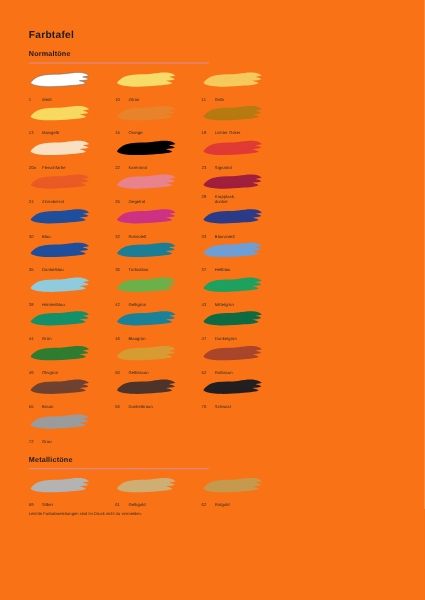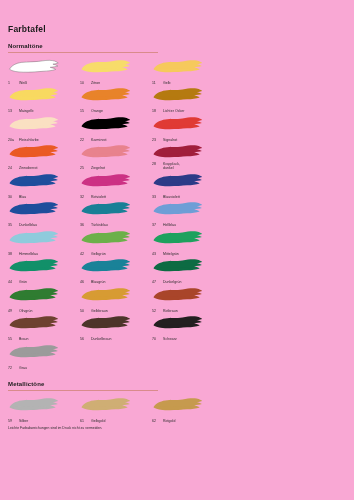--- a/index.html
+++ b/index.html
@@ -11,23 +11,23 @@
     width: 354px;
     height: 500px;
     overflow: hidden;
     font-family: "Liberation Sans", sans-serif;
     color: #231f20;
   }
   .page {
     position: relative;
     width: 354px;
     height: 500px;
-    background: #f9a8d4;
+    background: #f97316;
     box-sizing: border-box;
-    padding: 24px 16px 0 8px;
+    padding: 24px 16px 0 24px;
   }
   .page-title {
     font-size: 8.5px;
     font-weight: bold;
     letter-spacing: 0.2px;
     margin: 0 0 9px 0;
     color: #1a1a1a;
   }
   .section {
     margin: 0;

